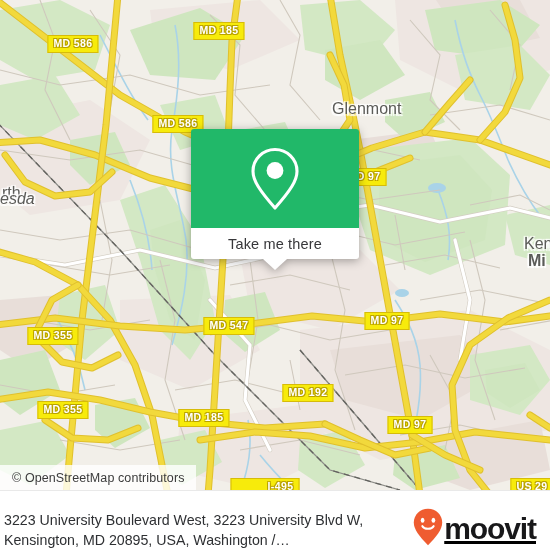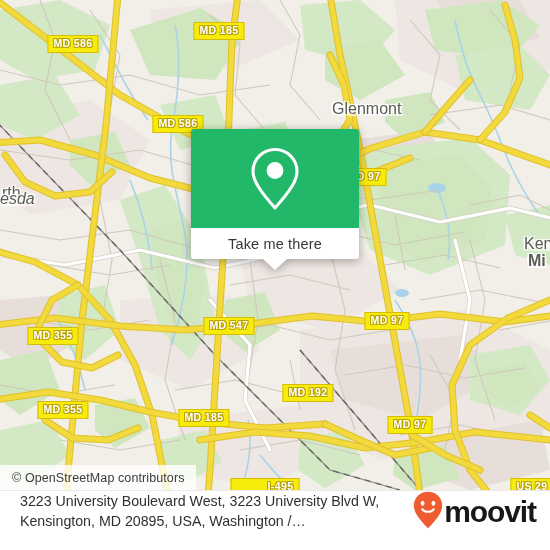--- a/index.html
+++ b/index.html
@@ -128,39 +128,40 @@
     z-index: 30;
   }
 
   
   .footer {
     position: absolute;
     left: 0; top: 490px;
     width: 550px; height: 60px;
     background: #ffffff;
     display: flex;
-    align-items: flex-start;
-    padding: 0 14px 0 20px;
+    align-items: flex-end;
+    padding: 0 14px 0 4px;
     border-top: 1px solid #e9e9e9;
   }
   .footer-address {
     flex: 1 1 auto;
     color: #2e3033;
     font-size: 14.2px;
     line-height: 20px;
     font-family: "Liberation Sans", sans-serif;
     padding-right: 8px;
     max-height: 42px;
     overflow: hidden;
   }
   .brand {
     flex: 0 0 auto;
     display: flex;
     align-items: center;
     gap: 1px;
+    text-decoration: underline;
   }
   .brand-mark { display: block; }
   .brand-word {
     color: #18181a;
     font-size: 30px;
     font-weight: bold;
     letter-spacing: -1.1px;
     font-family: "Liberation Sans", sans-serif;
     line-height: 30px;
   }

